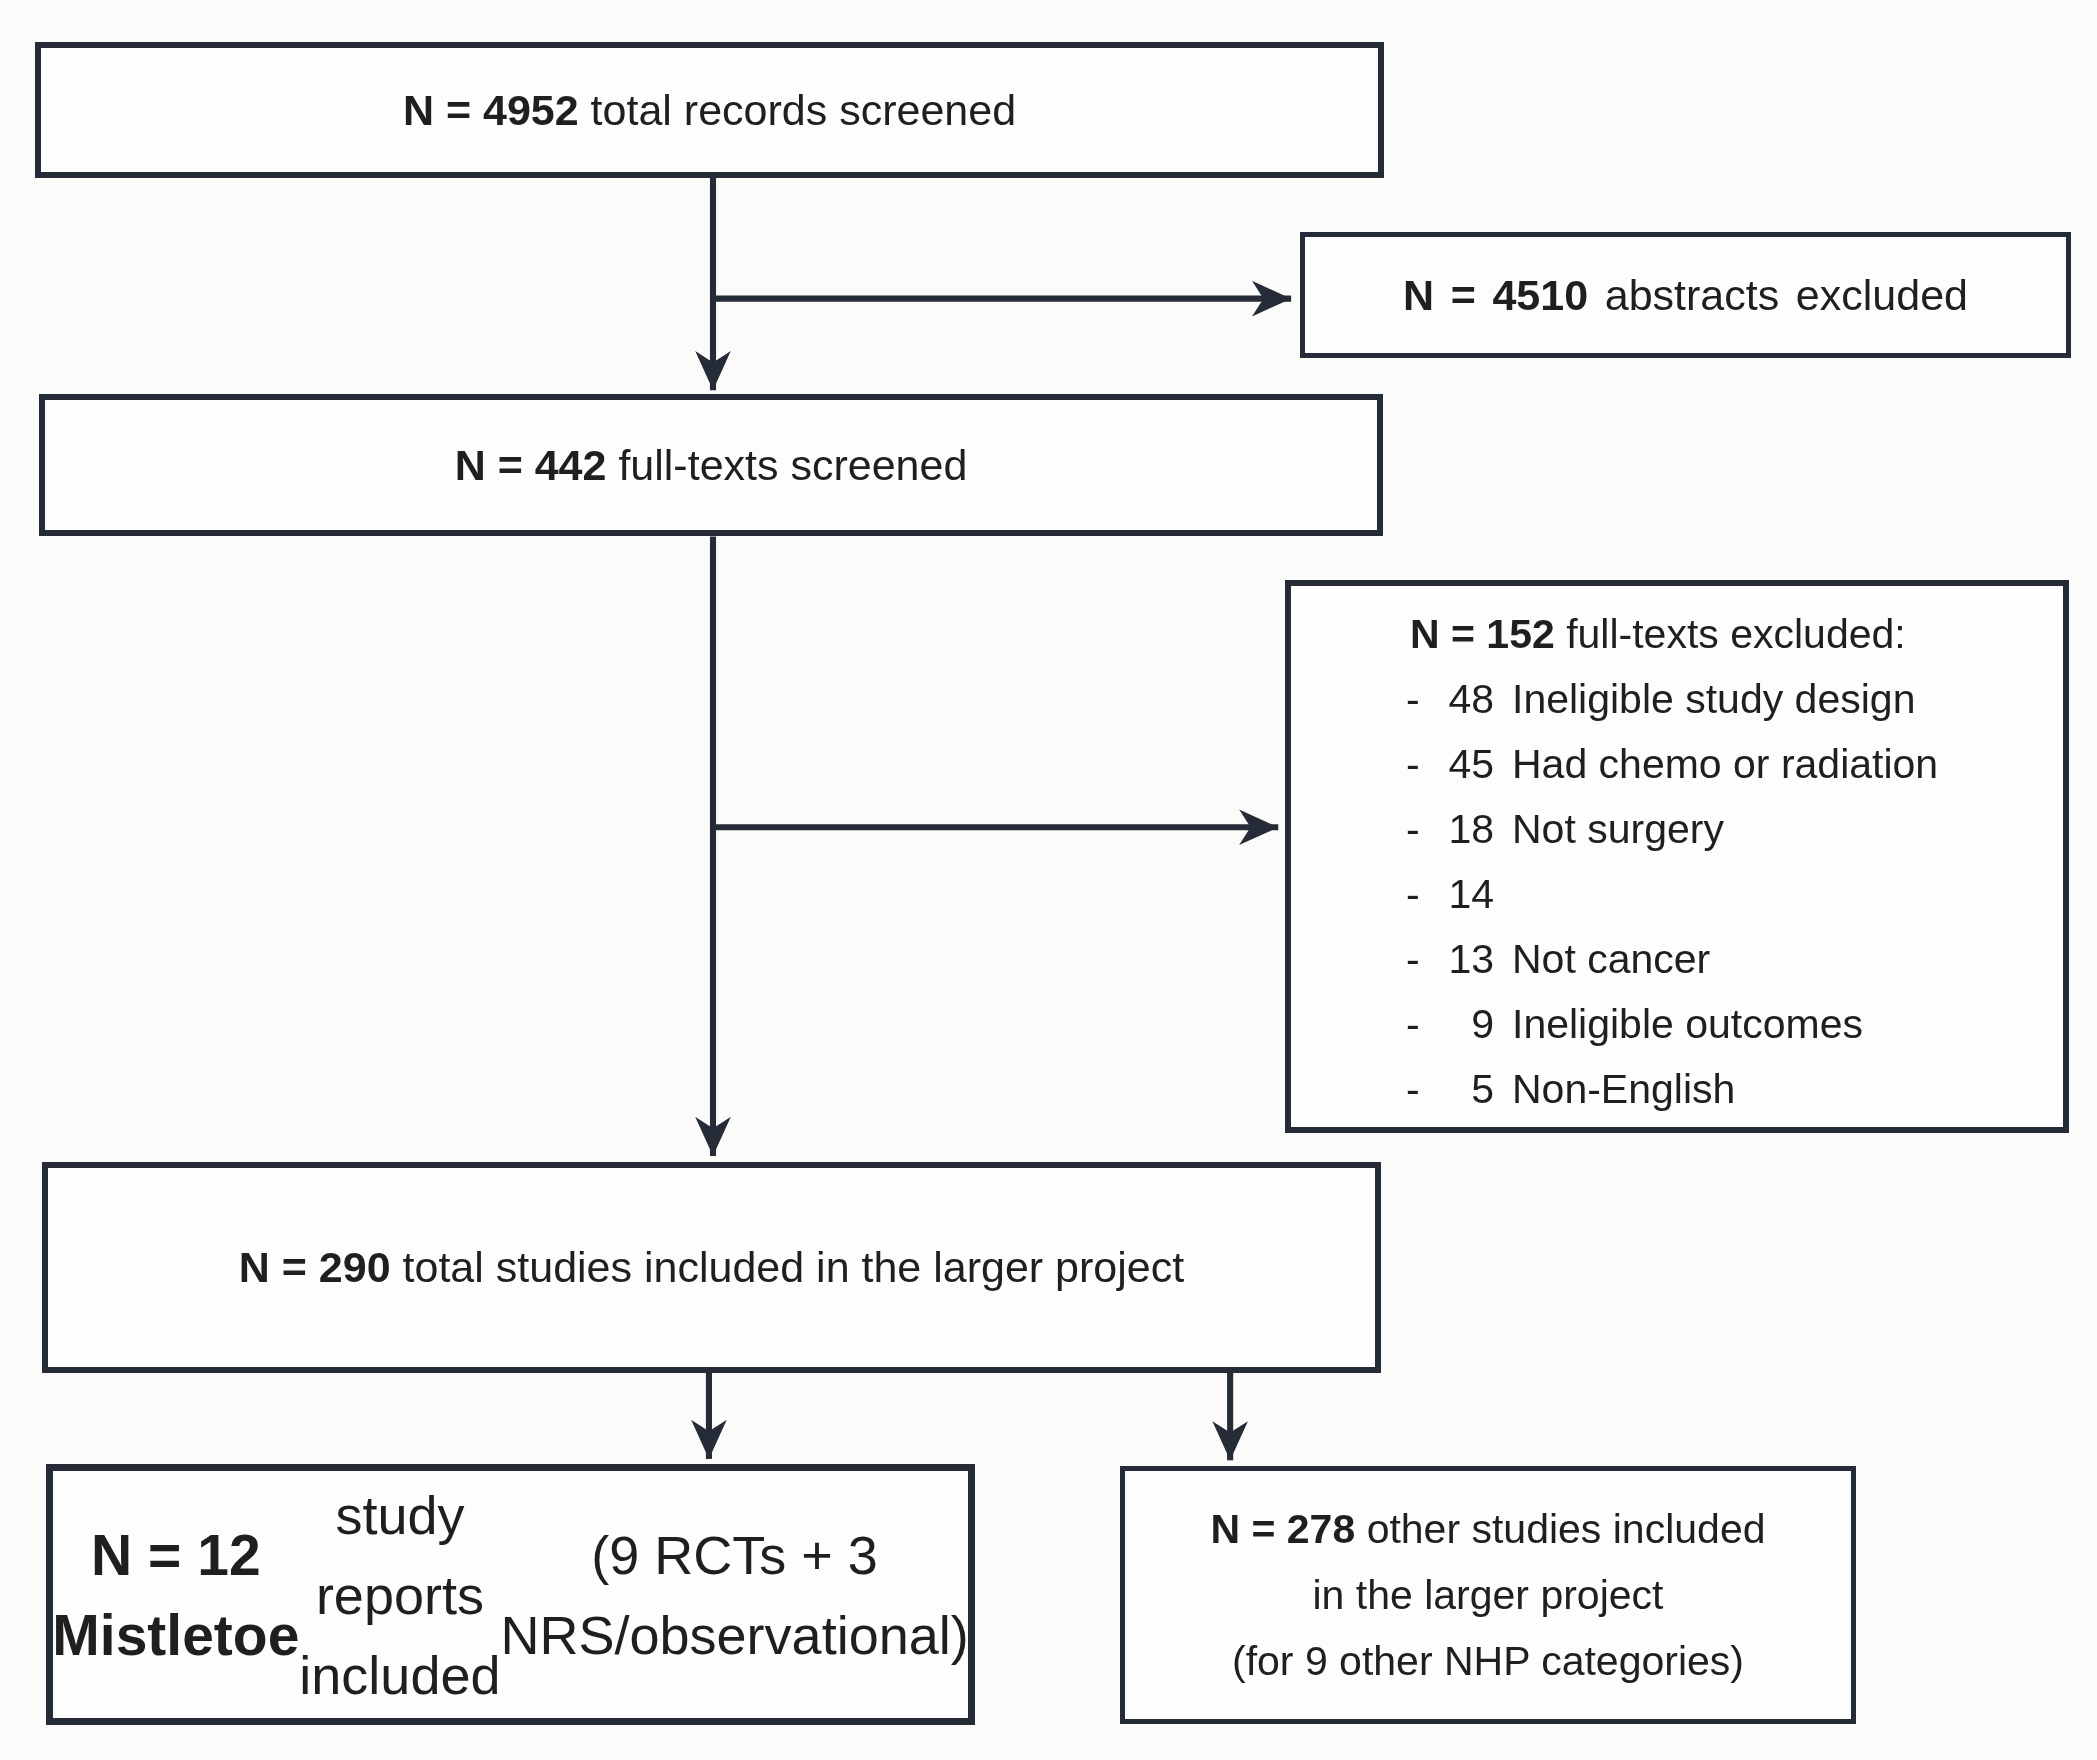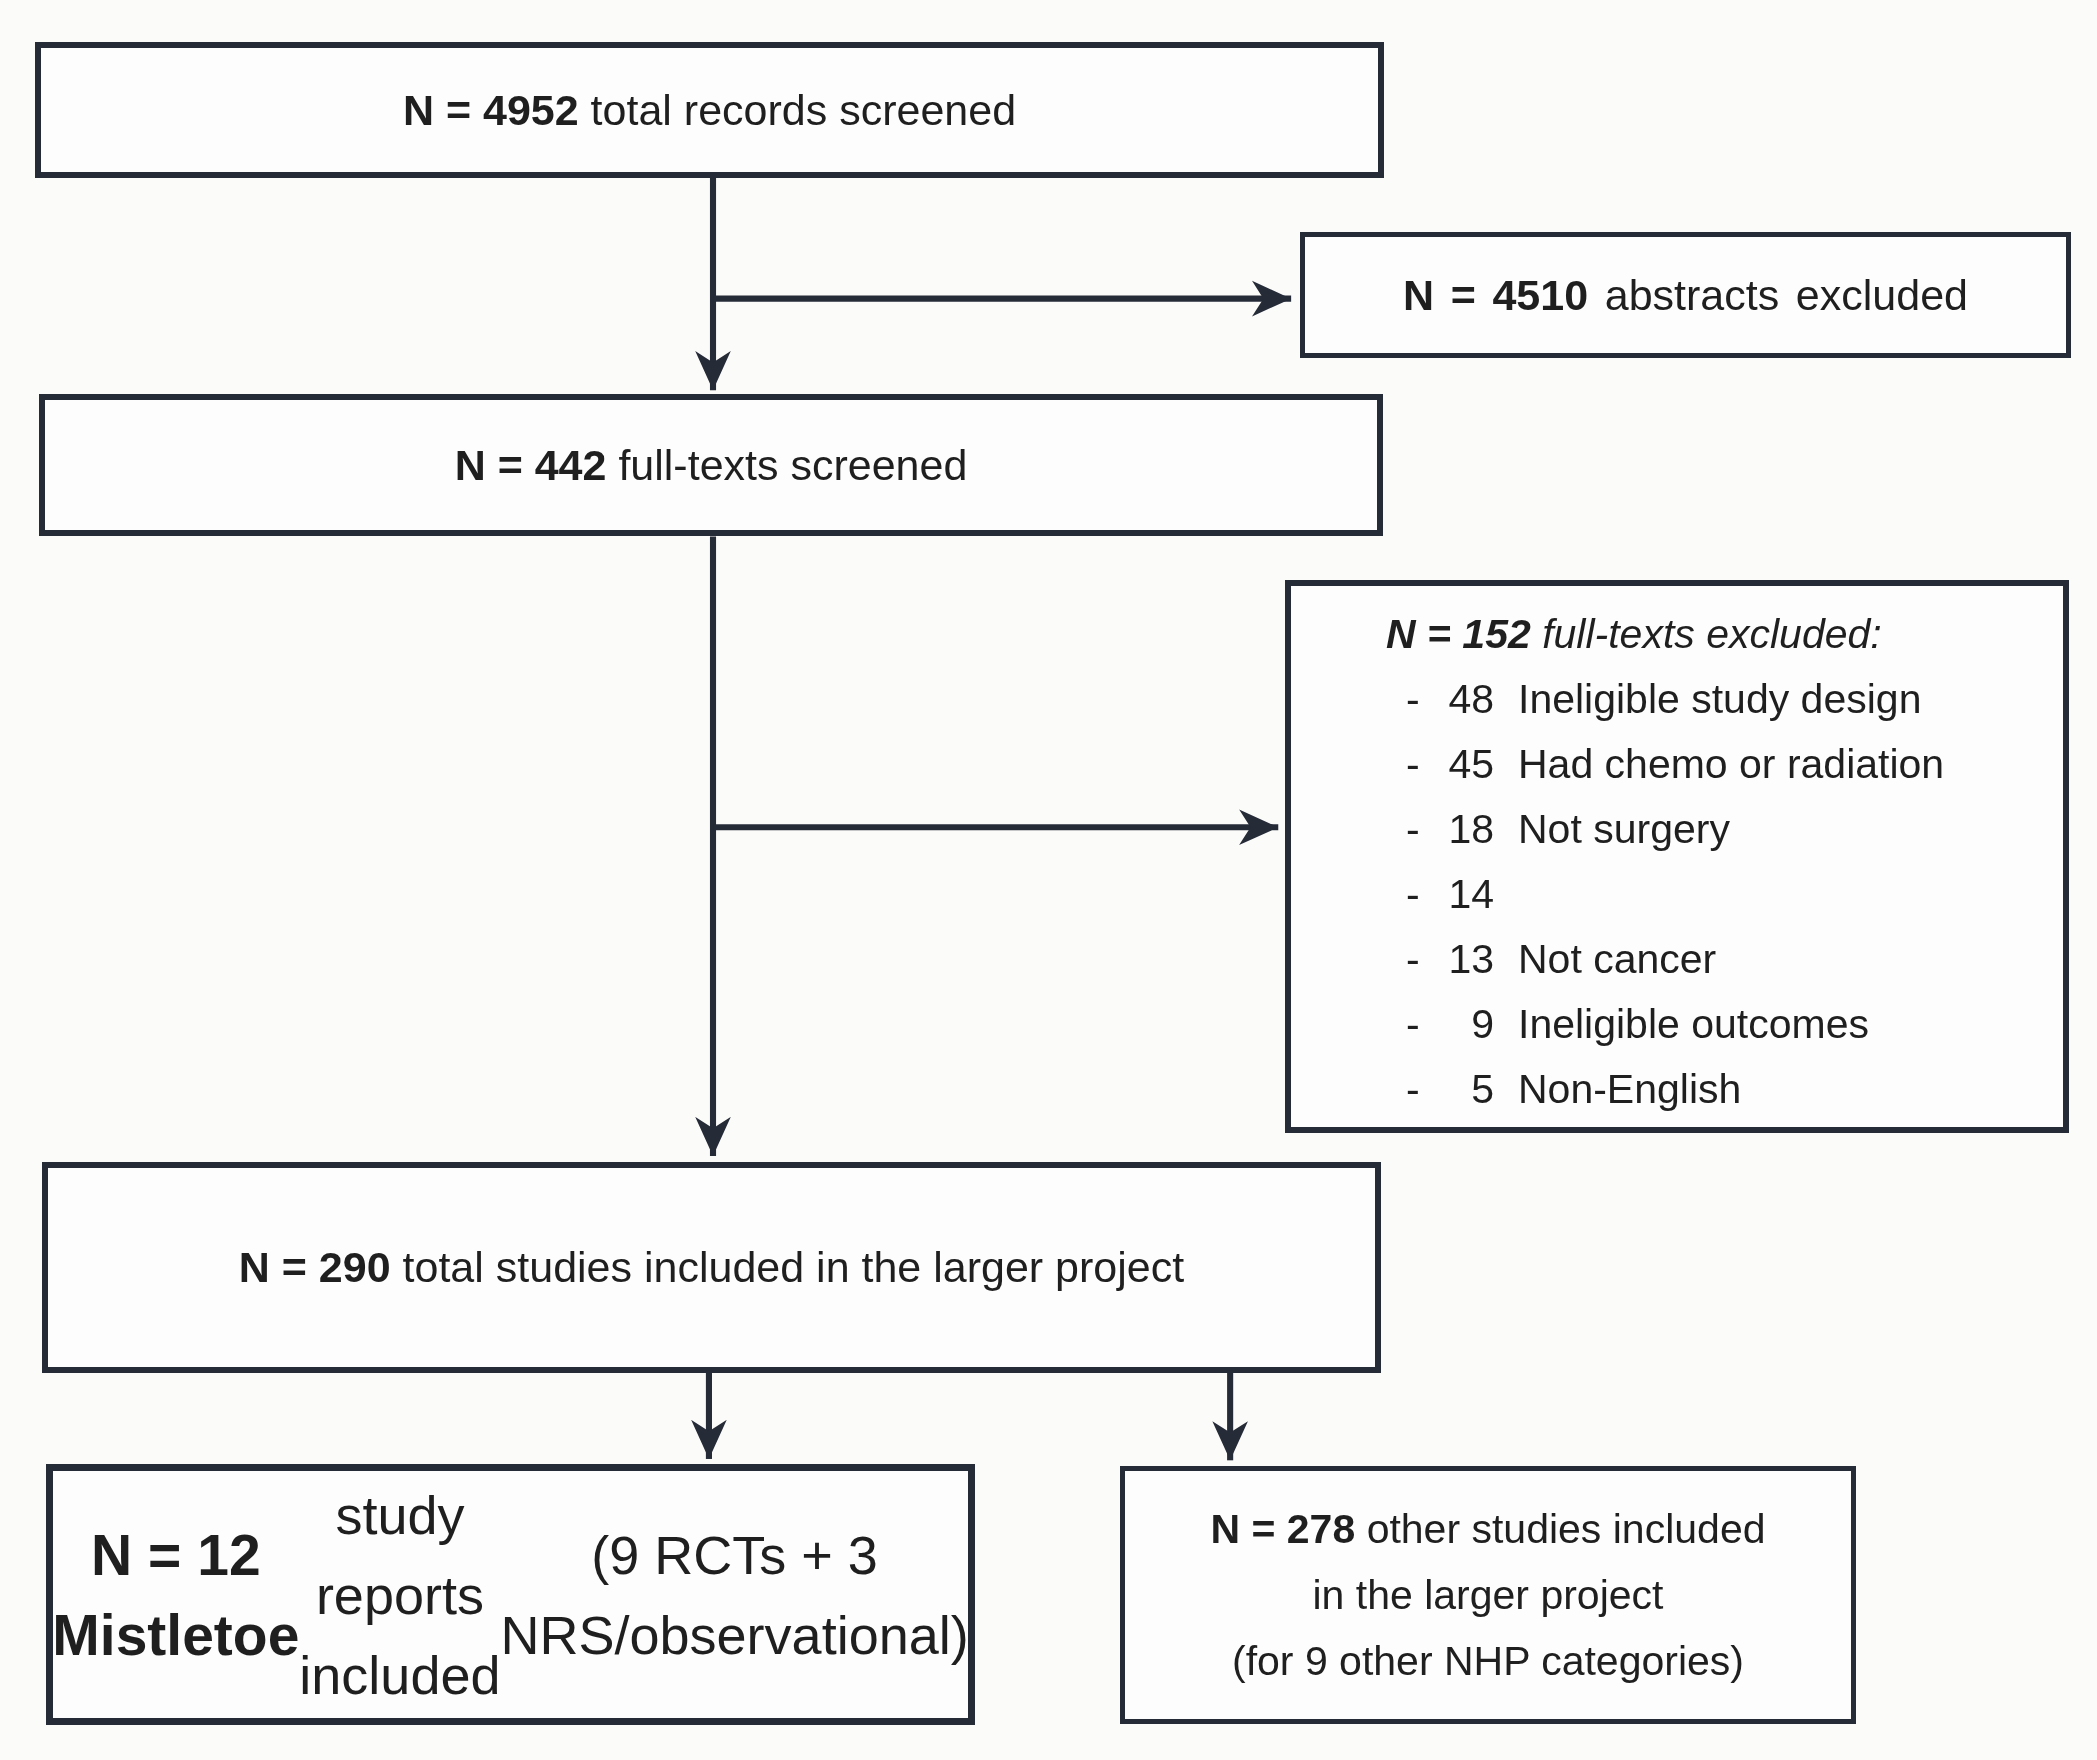--- a/index.html
+++ b/index.html
@@ -33,24 +33,24 @@
   .box-records{left:35px;top:42px;width:1349px;height:136px;font-size:43px;}
   
   .box-abstracts{left:1300px;top:232px;width:771px;height:126px;border-width:5.4px;font-size:43px;word-spacing:4.7px;}
   
   .box-fulltexts{left:39px;top:394px;width:1344px;height:142px;font-size:43px;}
   
   .box-exclusion{
     left:1285px;top:580px;width:784px;height:553px;border-width:6.1px;
     display:block;text-align:left;font-size:41px;padding-top:16.3px;
   }
-  .ex-title{padding-left:95px;line-height:65px;white-space:nowrap;font-style:italic;}
+  .ex-title{padding-left:119px;line-height:65px;white-space:nowrap;}
   .ex-row{display:flex;padding-left:115px;line-height:65px;white-space:nowrap;}
   .ex-dash{width:35px;}
-  .ex-num{width:53px;text-align:right;margin-right:24px;}
+  .ex-num{width:53px;text-align:right;margin-right:18px;}
   
   .box-included{left:42px;top:1162px;width:1339px;height:211px;font-size:43px;}
   
   .box-mistletoe{
     left:46px;top:1464px;width:929px;height:261px;border-width:7.5px;
     flex-direction:row;font-size:54px;line-height:80px;
   }
   .box-mistletoe .line1{font-weight:700;font-size:57px;}
   
   .box-other{

